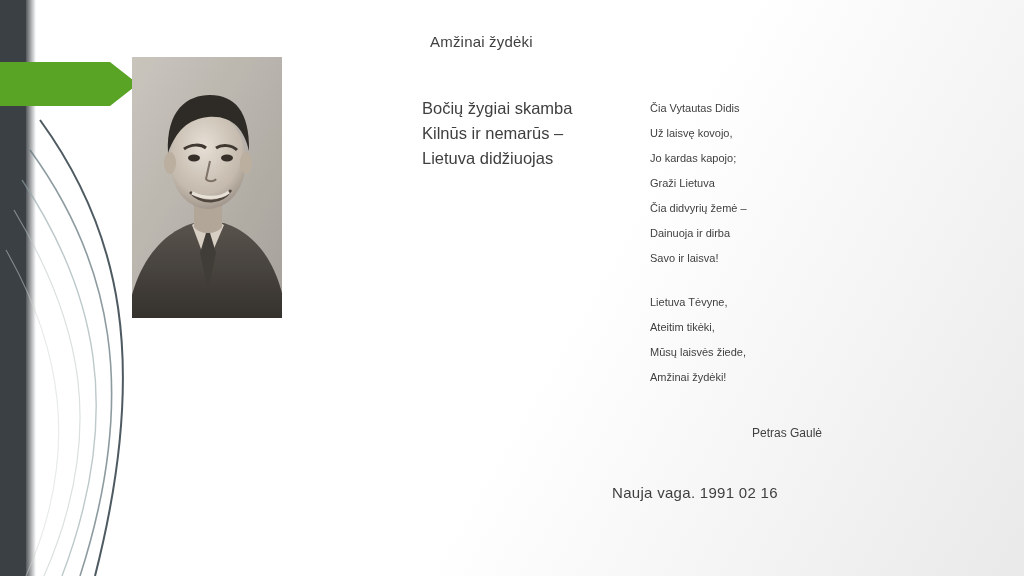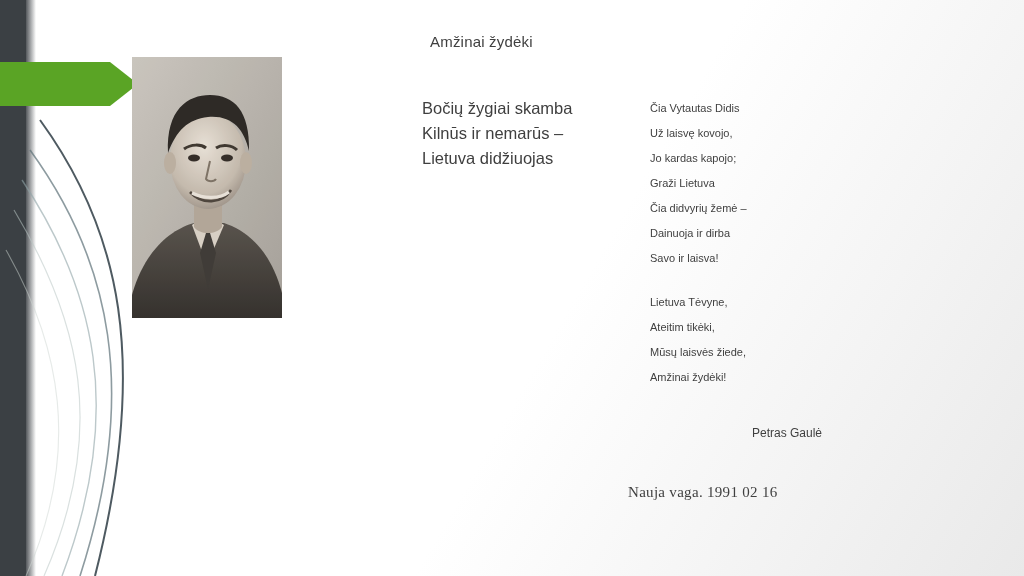--- a/index.html
+++ b/index.html
@@ -108,26 +108,25 @@
   .author {
     position: absolute;
     left: 752px;
     top: 409px;
     font-size: 12px;
     color: #3f3f3f;
     margin-top: 17px;
   }
   .source {
     position: absolute;
-    left: 628px;
+    left: 612px;
     top: 484px;
     font-size: 15px;
     color: #3f3f3f;
     letter-spacing: 0.3px;
-    font-family: Liberation Serif, serif;
   }
 </style>
 </head>
 <body>
 
 <div class="slide">
 
   <div class="left-band"></div>
   <div class="left-band-inner"></div>
 

